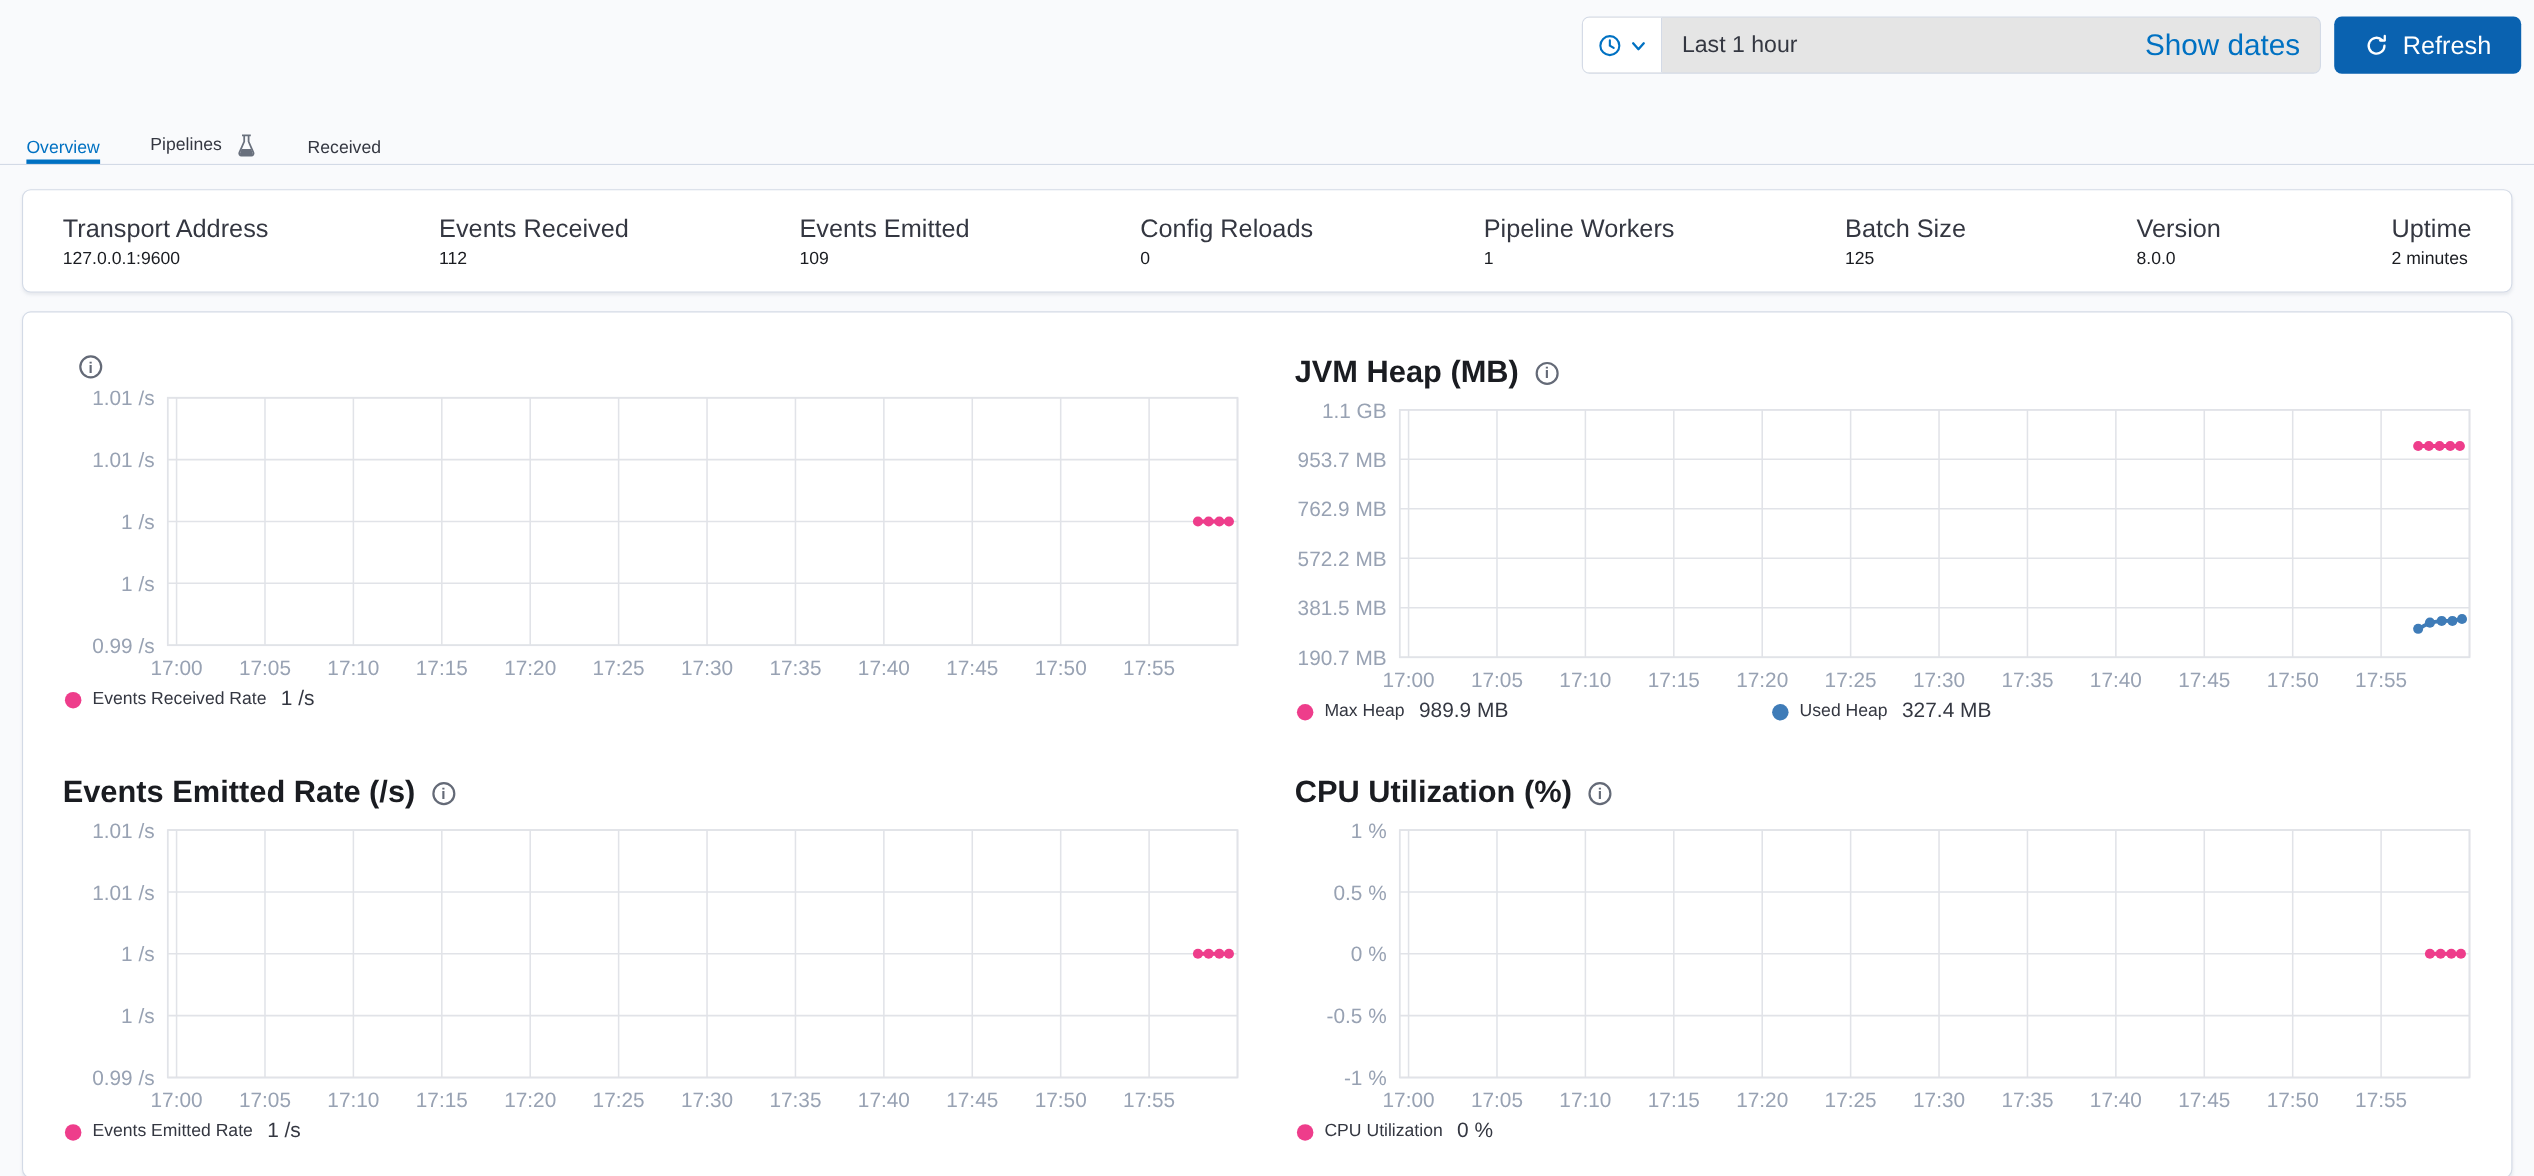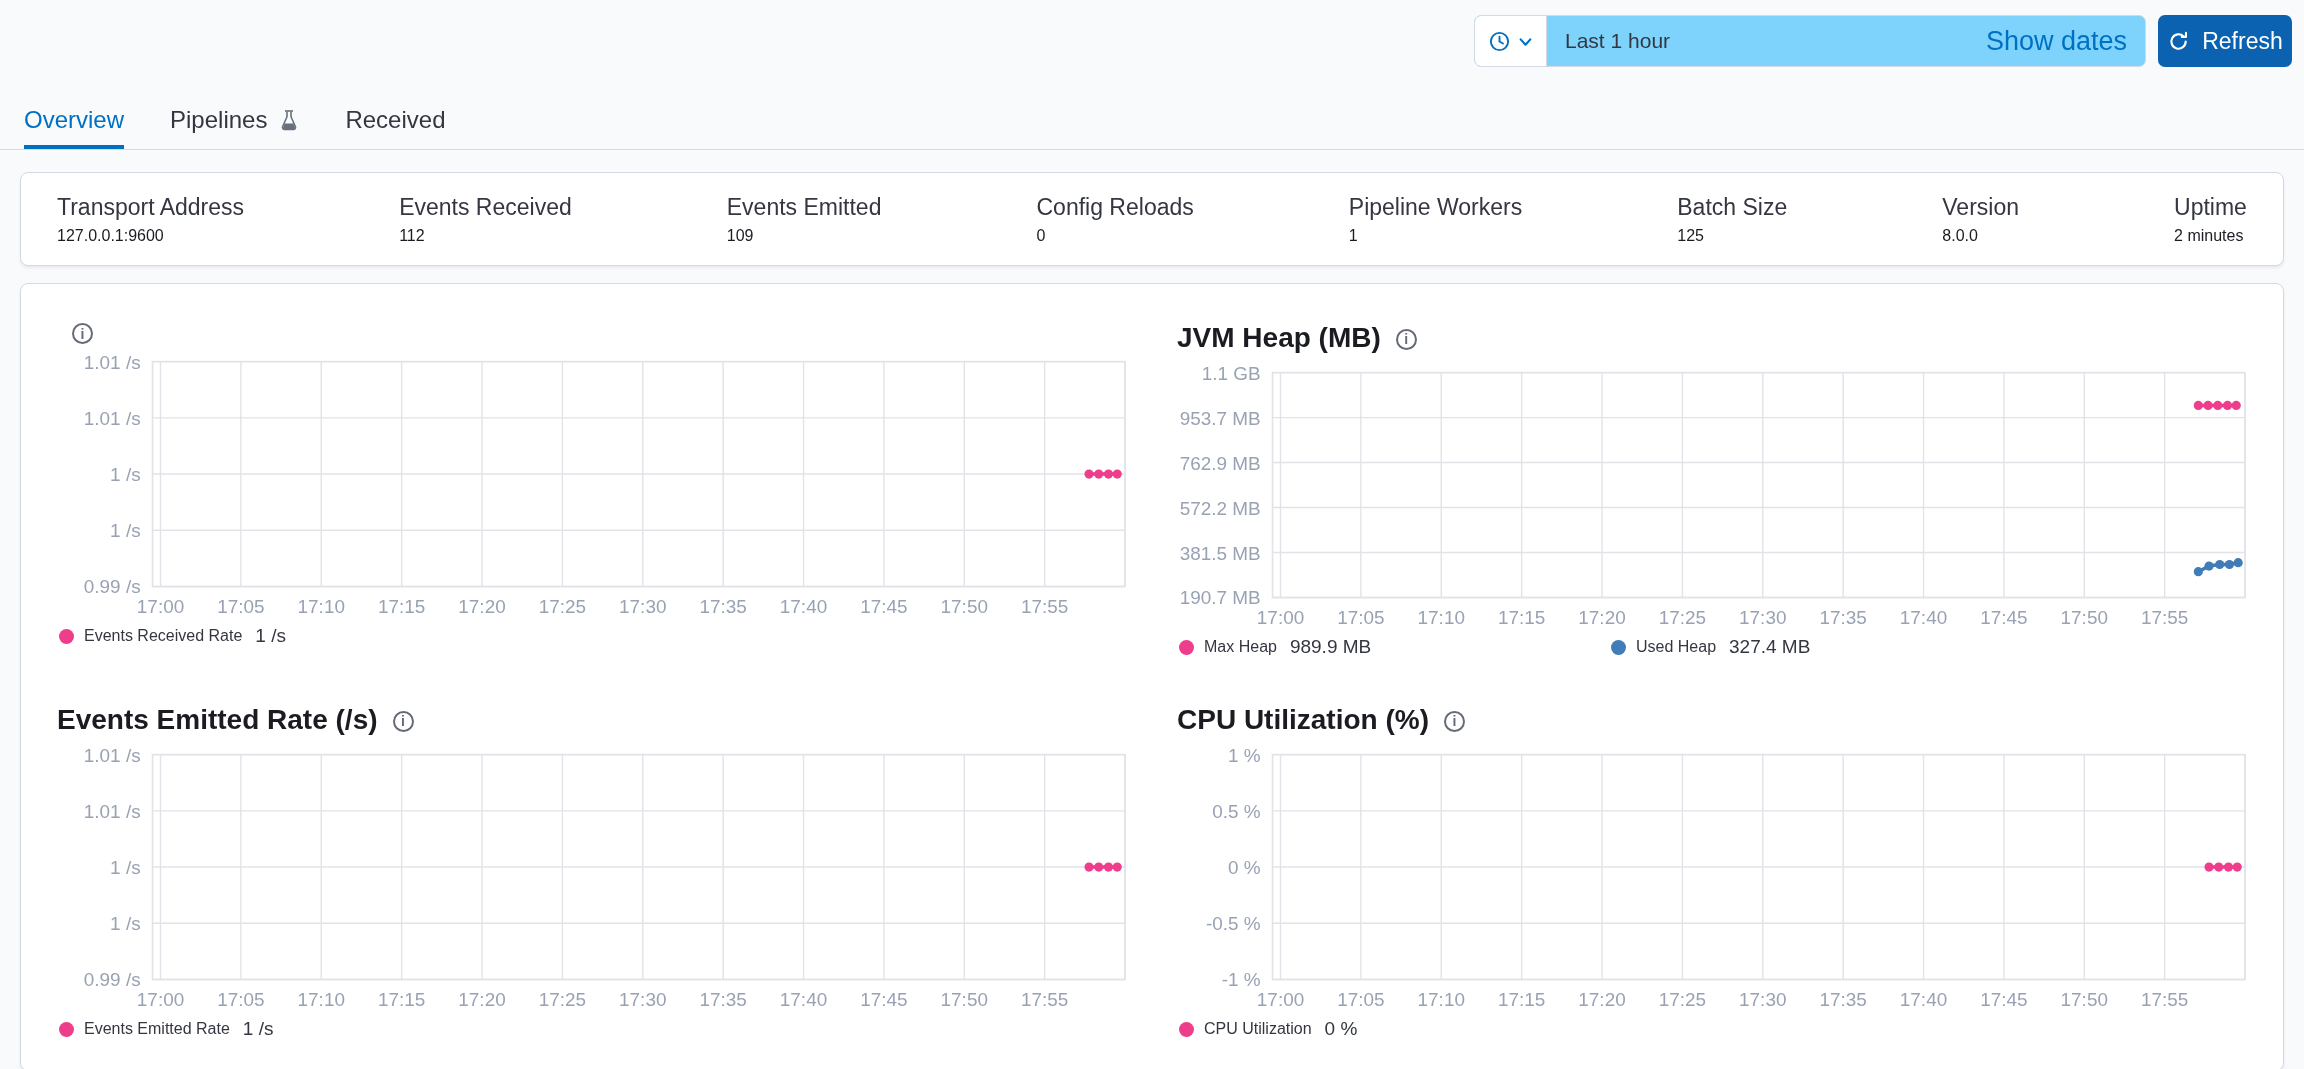--- a/index.html
+++ b/index.html
@@ -8,47 +8,47 @@
     background: #f9fafc;
     font-family: "Liberation Sans", sans-serif;
     color: #343741;
   }
   
   .topbar {
     display: flex; justify-content: flex-end; align-items: flex-start;
     padding: 15px 12px 0 0; height: 70px;
   }
   .picker {
-    display: flex; height: 52px; background: #7dd3fc;
+    display: flex; height: 52px; background: #e5e5e5;
     border: 1px solid #d3dae6; border-radius: 7px; overflow: hidden;
   }
   .picker-addon {
     width: 72px; display: flex; align-items: center; justify-content: center;
     gap: 7px; border-right: 1px solid #d3dae6; cursor: pointer; background: #fff;
   }
   .picker-input {
     width: 598px; display: flex; align-items: center;
     justify-content: space-between; padding: 0 18px; cursor: pointer;
   }
   .picker-range { font-size: 21px; color: #343741; }
   .show-dates { font-size: 27px; color: #0071c2; cursor: pointer; }
   .refresh-btn {
-    margin-left: 12px; width: 134px; height: 52px; border: none; cursor: pointer;
+    margin-left: 12px; width: 170px; height: 52px; border: none; cursor: pointer;
     background: #0a62b0; color: #fff; border-radius: 7px;
     display: flex; align-items: center; justify-content: center; gap: 12px;
     font-family: "Liberation Sans", sans-serif; font-size: 23px; font-weight: 500;
   }
   
   .tabs {
     display: flex; column-gap: 46px; padding-left: 24px;
     border-bottom: 1px solid #d3dae6; align-items: flex-end; height: 80px;
   }
   .tab {
     display: flex; align-items: center; gap: 12px;
-    font-size: 24px; color: #343741; padding-bottom: 11px;
+    font-size: 16px; color: #343741; padding-bottom: 1px;
     border-bottom: 4px solid transparent; cursor: pointer;
   }
   .tab.active { color: #0071c2; border-bottom-color: #0071c2; }
   .beaker { position: relative; top: 1px; }
   
   .panel {
     background: #fff; border: 1px solid #d3dae6; border-radius: 8px;
     box-shadow: 0 2px 3px rgba(152,162,179,0.18);
     margin: 0 20px;
   }

